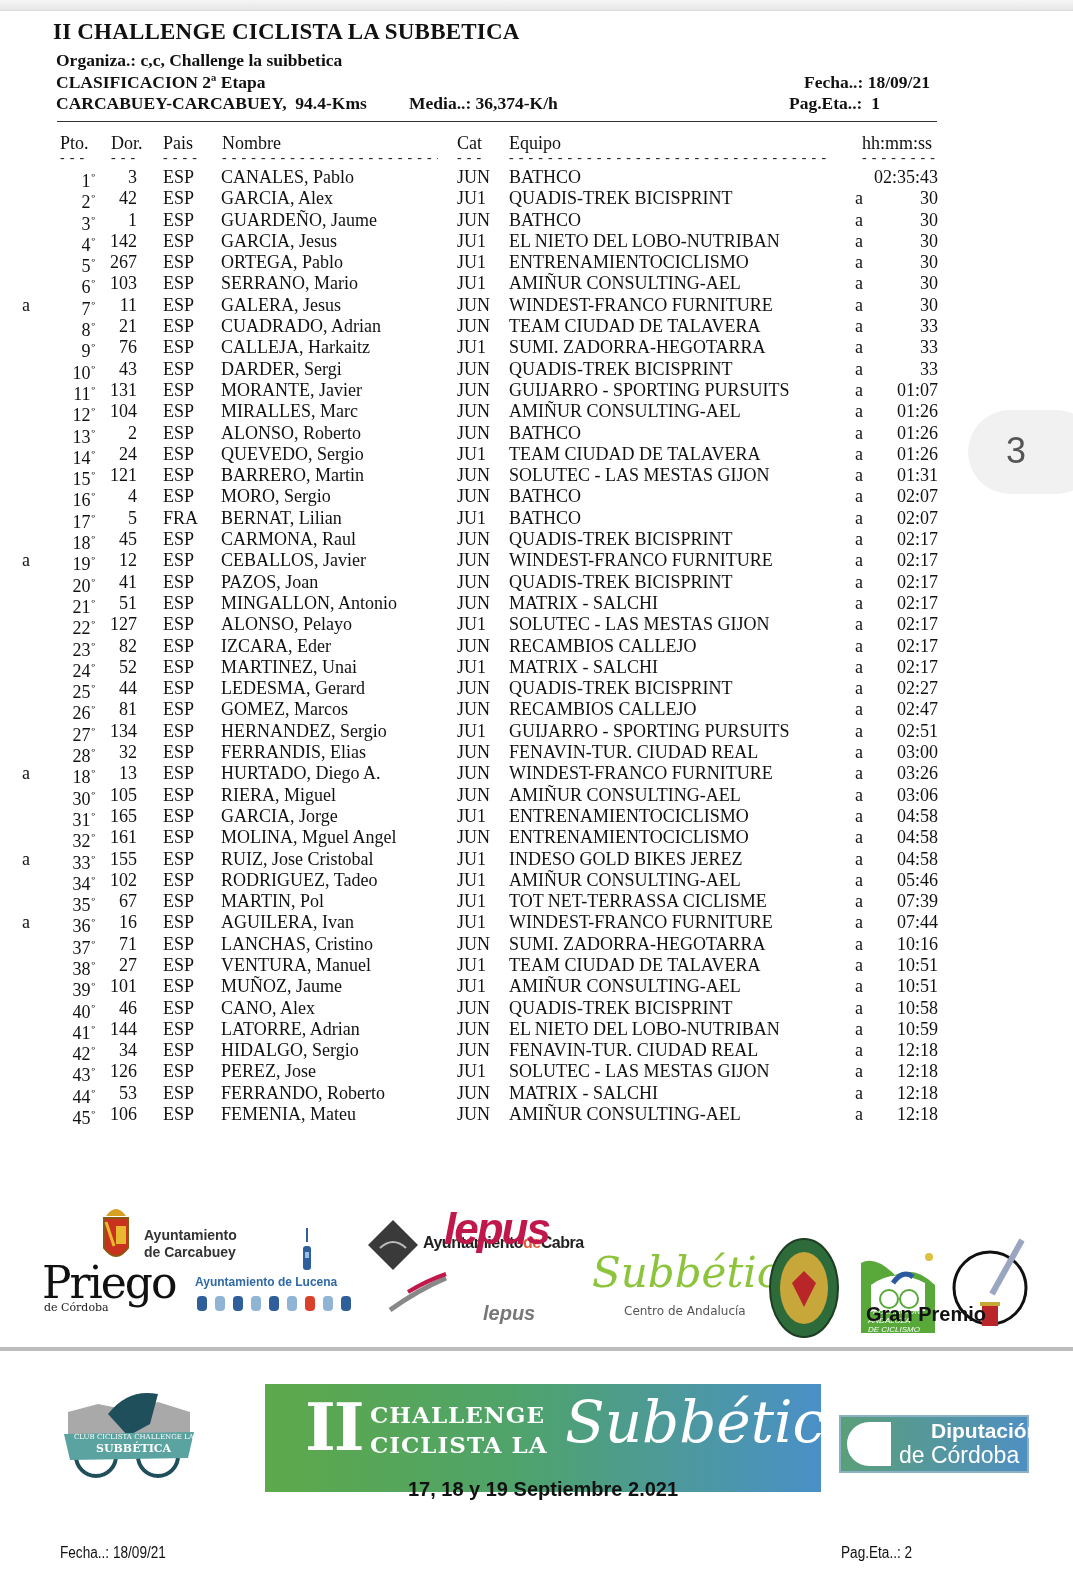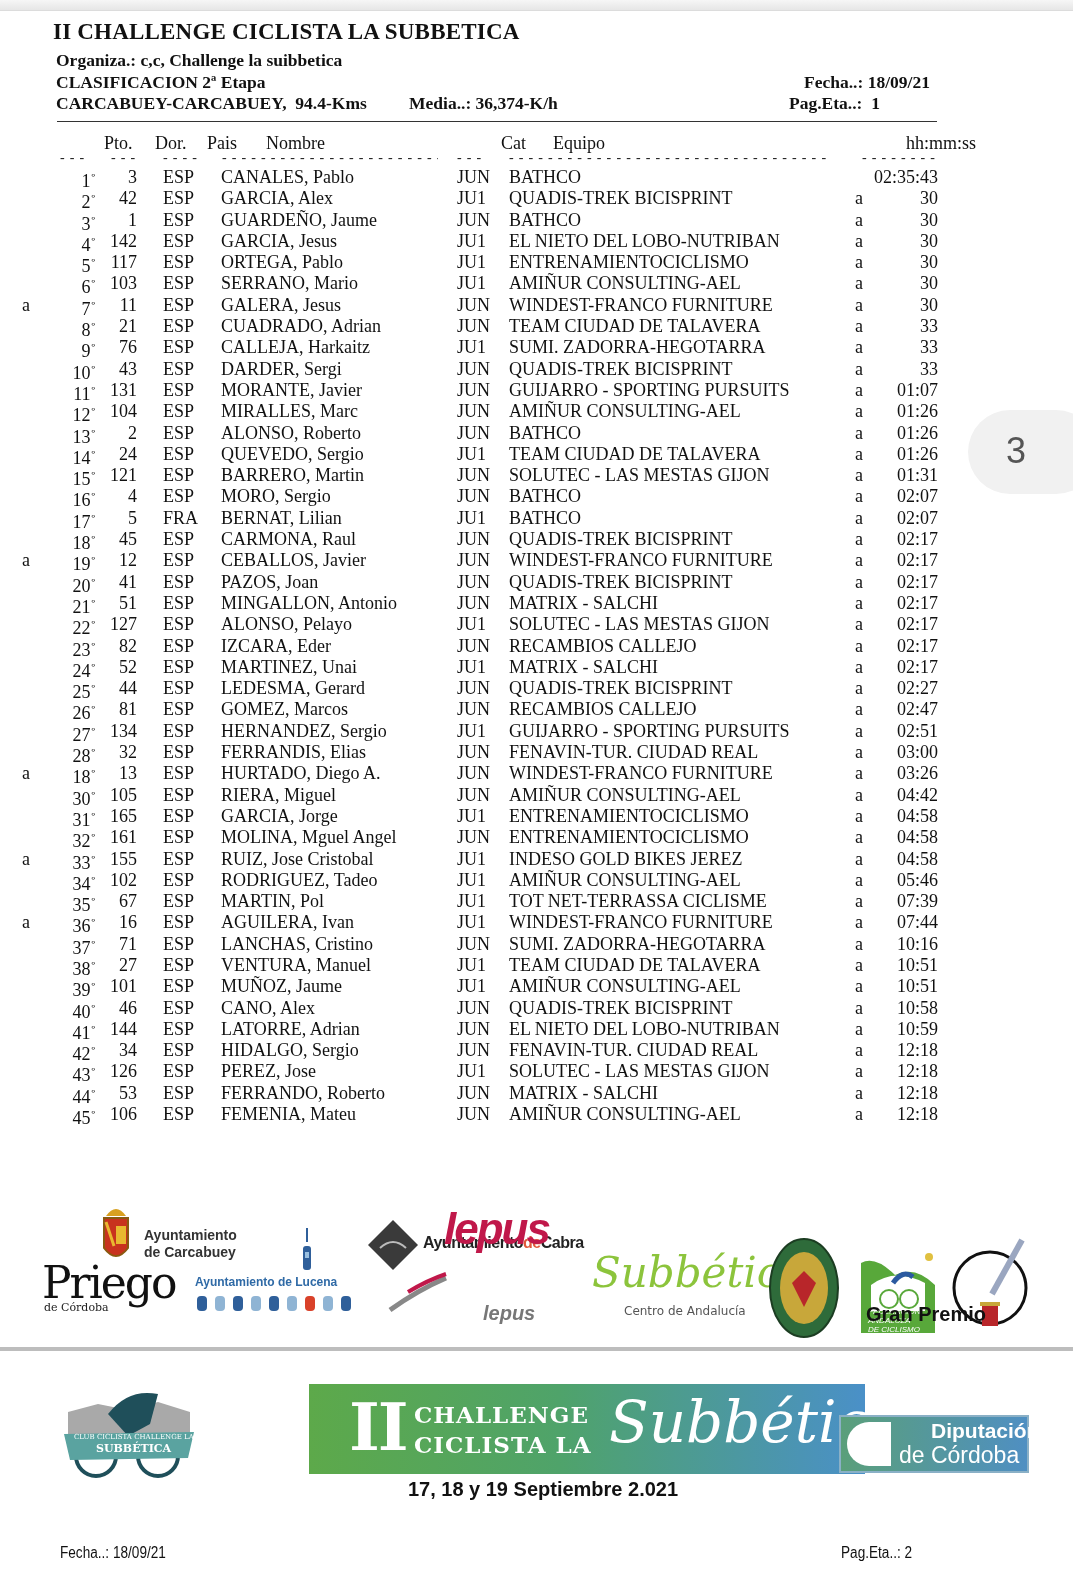--- a/index.html
+++ b/index.html
@@ -5,21 +5,21 @@
     html, body { margin: 0; padding: 0; background: #ffffff; }
     body {
       width: 1073px; height: 1576px; position: relative; overflow: hidden;
       font-family: "Liberation Serif", "DejaVu Serif", serif; color: #111;
     }
     .topbar { position: absolute; left: 0; top: 0; width: 1073px; height: 10px;
       background: linear-gradient(#f6f6f6, #e6e6e6); border-bottom: 1px solid #dcdcdc; }
     .title { position: absolute; left: 53px; top: 19px; font-size: 23px; font-weight: bold; letter-spacing: 0.2px; }
     .hdr { position: absolute; font-size: 17.5px; font-weight: bold; white-space: pre; }
     .hr { position: absolute; left: 57px; top: 121px; width: 880px; height: 0; border-top: 1.3px solid #333; }
-    .colhead { position: absolute; top: 133px; font-size: 18px; white-space: nowrap; margin-left: 44px; }
+    .colhead { position: absolute; top: 133px; font-size: 18px; white-space: nowrap; }
     .dash { position: absolute; top: 150px; font-size: 14px; letter-spacing: 0.8px; white-space: nowrap; color:#222; overflow:hidden; }
     .rows { position: absolute; left: 0; top: 167px; width: 960px; }
     .row { position: relative; height: 21.3px; font-size: 18px; line-height: 21.3px; white-space: nowrap; }
     .row span { position: absolute; top: 0; }
     .c-mark { left: 22px; }
     .c-pos  { left: 55px; width: 40px; text-align: right; }
     .c-pos sup { font-size: 11px; vertical-align: 6px; margin-left: 1px; }
     .c-dor  { left: 100px; width: 37px; text-align: right; }
     .c-pais { left: 163px; }
     .c-name { left: 221px; }
@@ -30,22 +30,22 @@
 
     .pagebadge { position: absolute; left: 968px; top: 410px; width: 130px; height: 84px;
       background: #f1f1f1; border-radius: 42px; }
     .pagebadge span { position: absolute; left: 38px; top: 20px; font-family: "Liberation Sans", sans-serif;
       font-size: 36px; color: #555; }
 
     
     .logo { position: absolute; font-family: "Liberation Sans", sans-serif; }
     .sep { position: absolute; left: 0; top: 1347px; width: 1073px; height: 4px; background: #bdbdbd; }
 
-    .banner { position: absolute; left: 265px; top: 1384px; width: 556px; height: 90px;
-      background: linear-gradient(90deg, #5da94a 0%, #4fa36a 45%, #4a90c8 100%); margin-left: 44px; }
+    .banner { position: absolute; left: 265px; top: 1384px; width: 556px; height: 108px;
+      background: linear-gradient(90deg, #5da94a 0%, #4fa36a 45%, #4a90c8 100%); }
     .banner .ii { position: absolute; left: 40px; top: 4px; font-family: "DejaVu Serif", serif; font-weight: bold;
       font-size: 66px; color: #fff; letter-spacing: -2px; }
     .banner .l1, .banner .l2 { position: absolute; left: 105px; font-family: "DejaVu Serif", serif; font-weight: bold;
       font-size: 23px; color: #fff; letter-spacing: 1px; }
     .banner .l1 { top: 17px; } .banner .l2 { top: 47px; }
     .banner .script { position: absolute; left: 300px; top: 4px; font-family: "DejaVu Serif", serif; font-style: italic;
       font-size: 58px; color: #fff; }
     .dates { position: absolute; left: 265px; top: 1478px; width: 556px; text-align: center;
       font-family: "Liberation Sans", sans-serif; font-weight: bold; font-size: 20px; color: #111; }
 
@@ -129,21 +129,21 @@
       <span class="c-pais">ESP</span>
       <span class="c-name">GARCIA, Jesus</span>
       <span class="c-cat">JU1</span>
       <span class="c-team">EL NIETO DEL LOBO-NUTRIBAN</span>
       <span class="c-a">a</span>
       <span class="c-time">30</span>
     </div>
     <div class="row">
       <span class="c-mark"></span>
       <span class="c-pos"><span style="position: static;">5</span><sup>º</sup></span>
-      <span class="c-dor">117</span>
+      <span class="c-dor">267</span>
       <span class="c-pais">ESP</span>
       <span class="c-name">ORTEGA, Pablo</span>
       <span class="c-cat">JU1</span>
       <span class="c-team">ENTRENAMIENTOCICLISMO</span>
       <span class="c-a">a</span>
       <span class="c-time">30</span>
     </div>
     <div class="row">
       <span class="c-mark"></span>
       <span class="c-pos"><span style="position: static;">6</span><sup>º</sup></span>
@@ -410,21 +410,21 @@
     </div>
     <div class="row">
       <span class="c-mark"></span>
       <span class="c-pos"><span style="position: static;">30</span><sup>º</sup></span>
       <span class="c-dor">105</span>
       <span class="c-pais">ESP</span>
       <span class="c-name">RIERA, Miguel</span>
       <span class="c-cat">JUN</span>
       <span class="c-team">AMIÑUR CONSULTING-AEL</span>
       <span class="c-a">a</span>
-      <span class="c-time">04:42</span>
+      <span class="c-time">03:06</span>
     </div>
     <div class="row">
       <span class="c-mark"></span>
       <span class="c-pos"><span style="position: static;">31</span><sup>º</sup></span>
       <span class="c-dor">165</span>
       <span class="c-pais">ESP</span>
       <span class="c-name">GARCIA, Jorge</span>
       <span class="c-cat">JU1</span>
       <span class="c-team">ENTRENAMIENTOCICLISMO</span>
       <span class="c-a">a</span>

